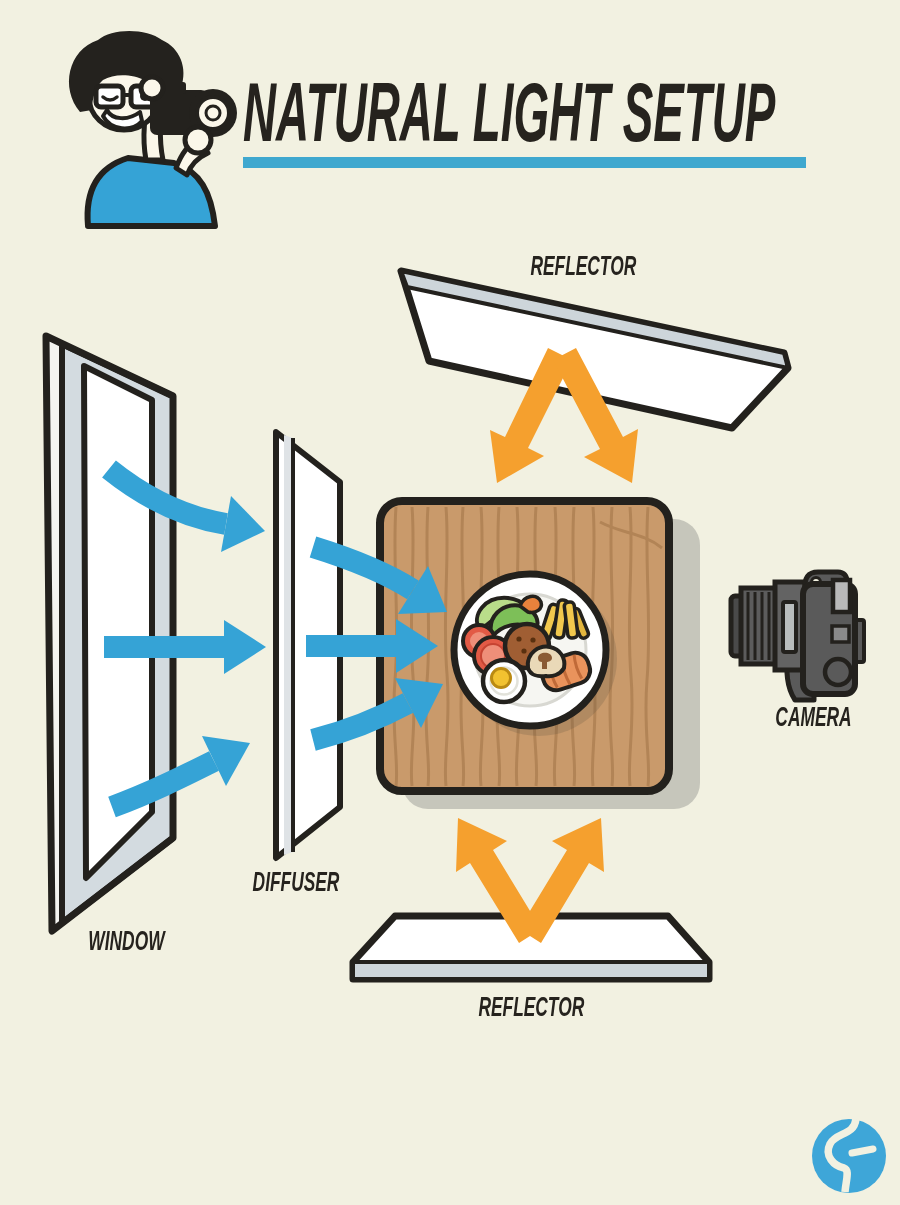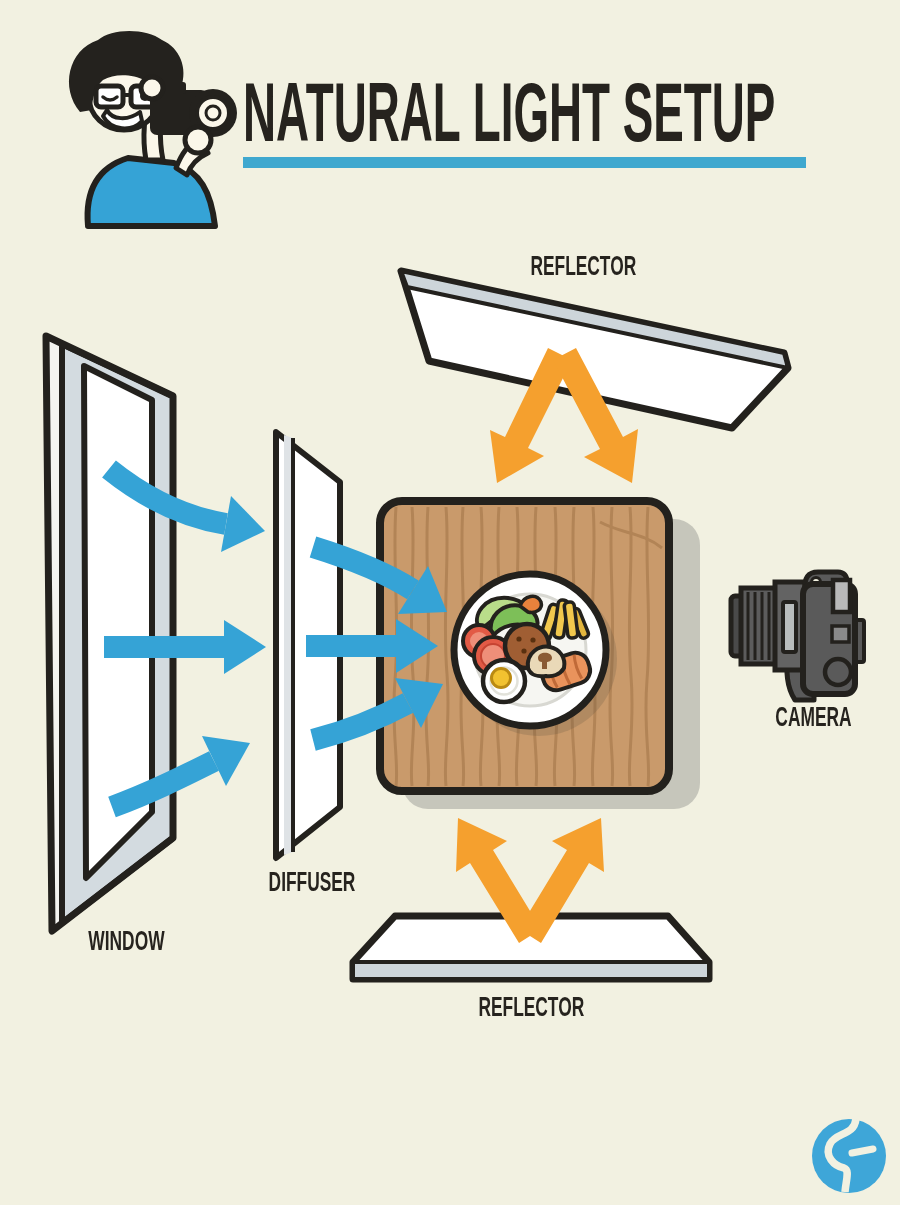--- a/index.html
+++ b/index.html
@@ -1,34 +1,34 @@
 <!DOCTYPE html>
 <html><head>
 <meta charset="utf-8">
 <style>
   html,body{margin:0;padding:0;background:#ffffff;}
   .stage{
     position:relative;width:900px;height:1205px;overflow:hidden;
-    background:#f2f1e1;font-family:"Liberation Sans",sans-serif;
+    background:#f2f1e1;font-family:"Liberation Sans",sans-serif;font-style:italic;
   }
   .stage svg{position:absolute;left:0;top:0;}
   .title{
     position:absolute;left:243px;top:70px;font-size:84px;line-height:1;
     font-weight:700;color:#26231e;
   }
   .title span{display:inline-block;transform:scaleX(.545);transform-origin:left top;white-space:nowrap;}
   .underline{position:absolute;left:243px;top:157px;width:563px;height:11px;background:#3fa8cf;}
   .label{
     position:absolute;width:300px;margin-left:-150px;text-align:center;
     font-size:28px;line-height:1;font-weight:700;color:#26231e;
   }
   .label span{display:inline-block;transform:scaleX(.62);transform-origin:center top;white-space:nowrap;}
   .lab-reflector-top{left:583px;top:252px;}
   .lab-window{left:126px;top:927px;}
-  .lab-diffuser{left:312px;top:868px;}
+  .lab-diffuser{left:296px;top:868px;}
   .lab-camera{left:813px;top:703px;}
   .lab-reflector-bottom{left:531px;top:993px;}
 </style>
 </head>
 <body>
 
 <div class="stage">
 
 <svg width="900" height="1205" viewBox="0 0 900 1205">
 

